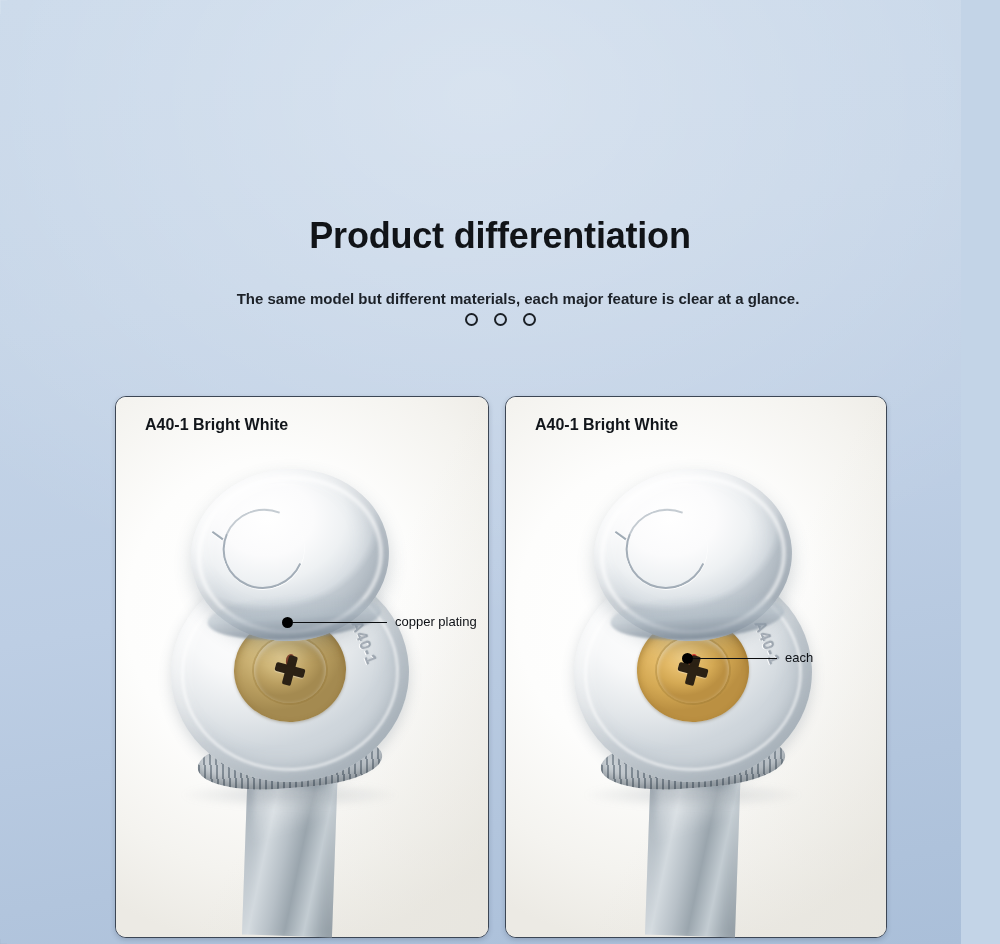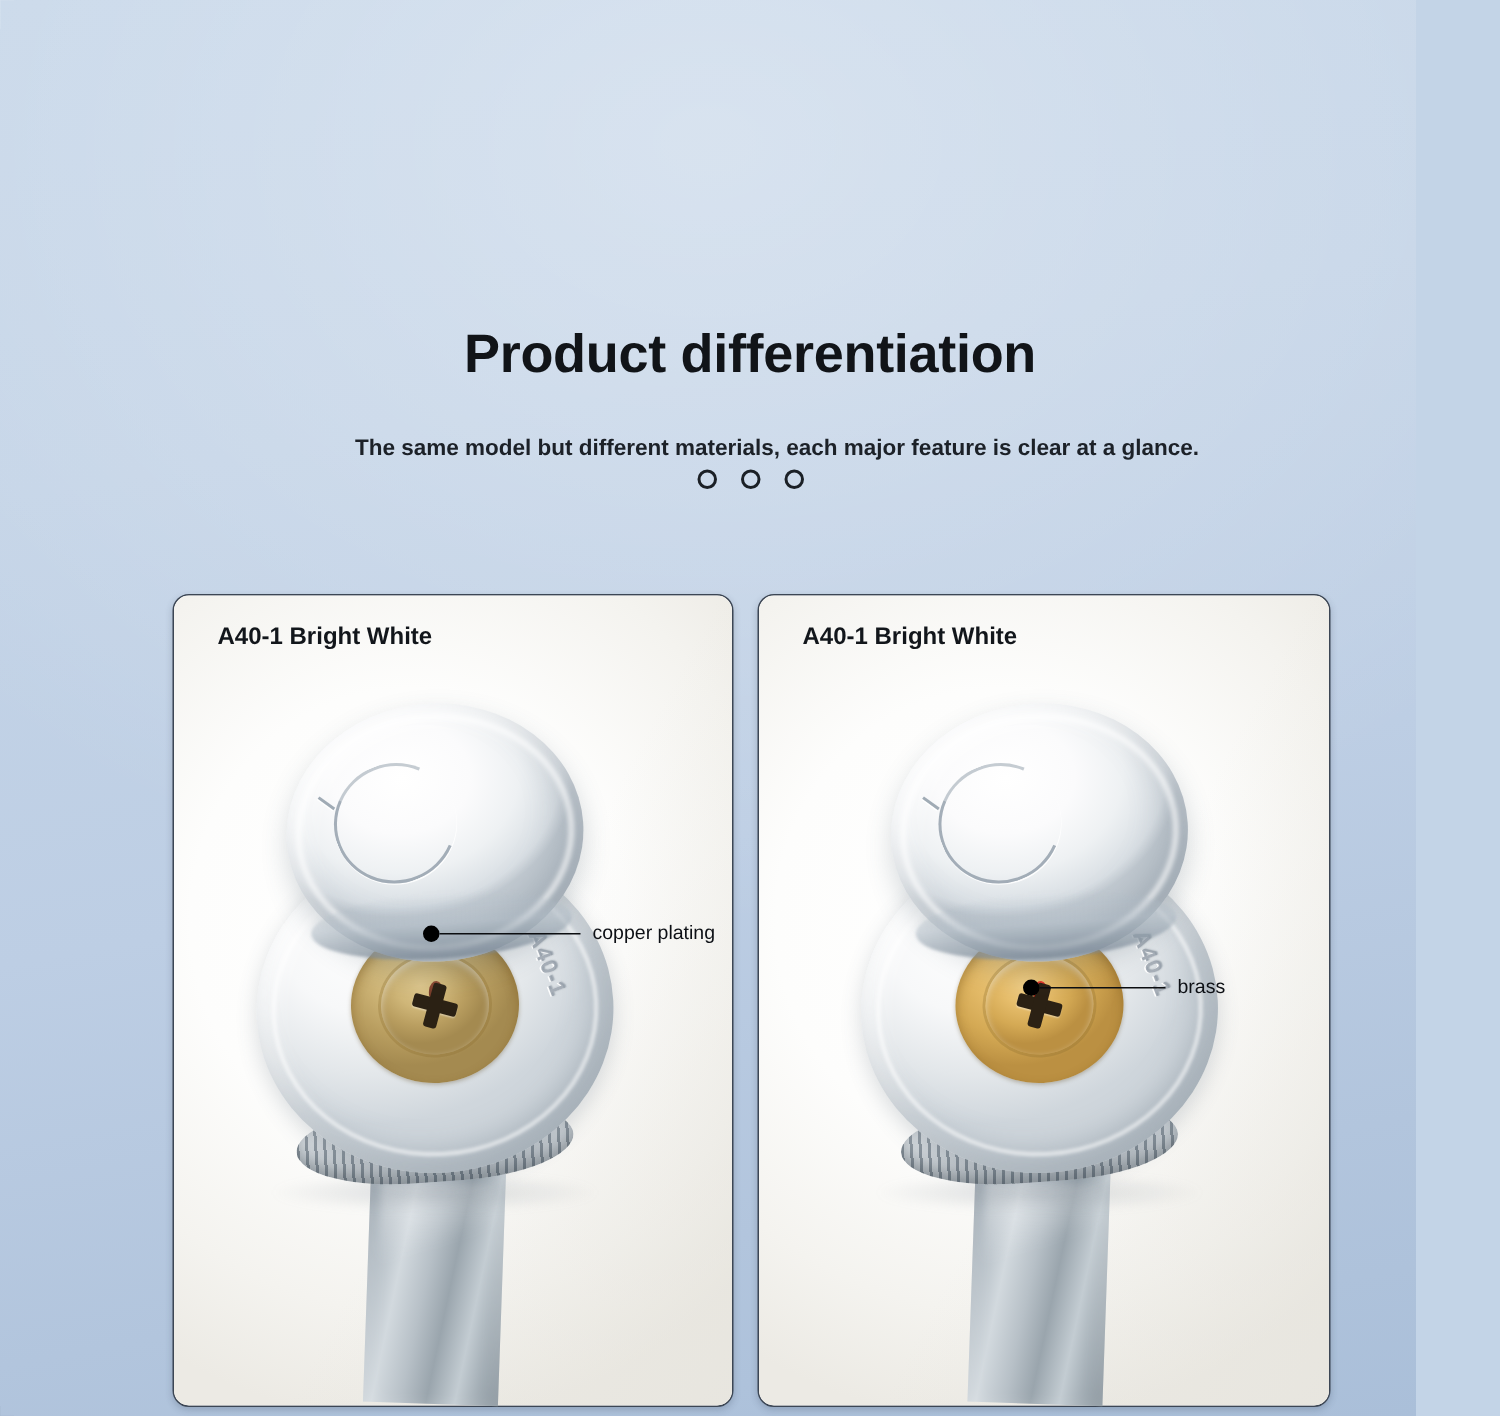--- a/index.html
+++ b/index.html
@@ -16,20 +16,21 @@
 
   
   #page {
     position: relative;
     width: 944px;
     height: 944px;
     background:
       radial-gradient(120% 90% at 50% 10%, rgba(255,255,255,0.32) 0%, rgba(255,255,255,0.0) 62%),
       linear-gradient(170deg, #c7d7e9 0%, #c4d4e7 30%, #bdcee4 58%, #b2c5dd 82%, #aabfd9 100%);
     overflow: hidden;
+    padding-left: 17px;
   }
   
   #page::before {
     content: "";
     position: absolute;
     inset: 0;
     pointer-events: none;
     background-image:
       linear-gradient(92deg, rgba(255,255,255,0.11) 0 1px, rgba(0,0,0,0) 1px 17px),
       linear-gradient(84deg, rgba(0,0,0,0.022) 0 1px, rgba(0,0,0,0) 1px 43px),
@@ -474,16 +475,16 @@
     </div>
 
     <div class="cap">
       <span class="cap-arrow"></span>
     </div>
   </div>
 
   <div class="callout right">
     <span class="callout-dot"></span>
     <span class="callout-line"></span>
-    <span class="callout-label">brass</span>
+    <span class="callout-label">each</span>
   </div>
 
 </div>
 
 </body></html>

